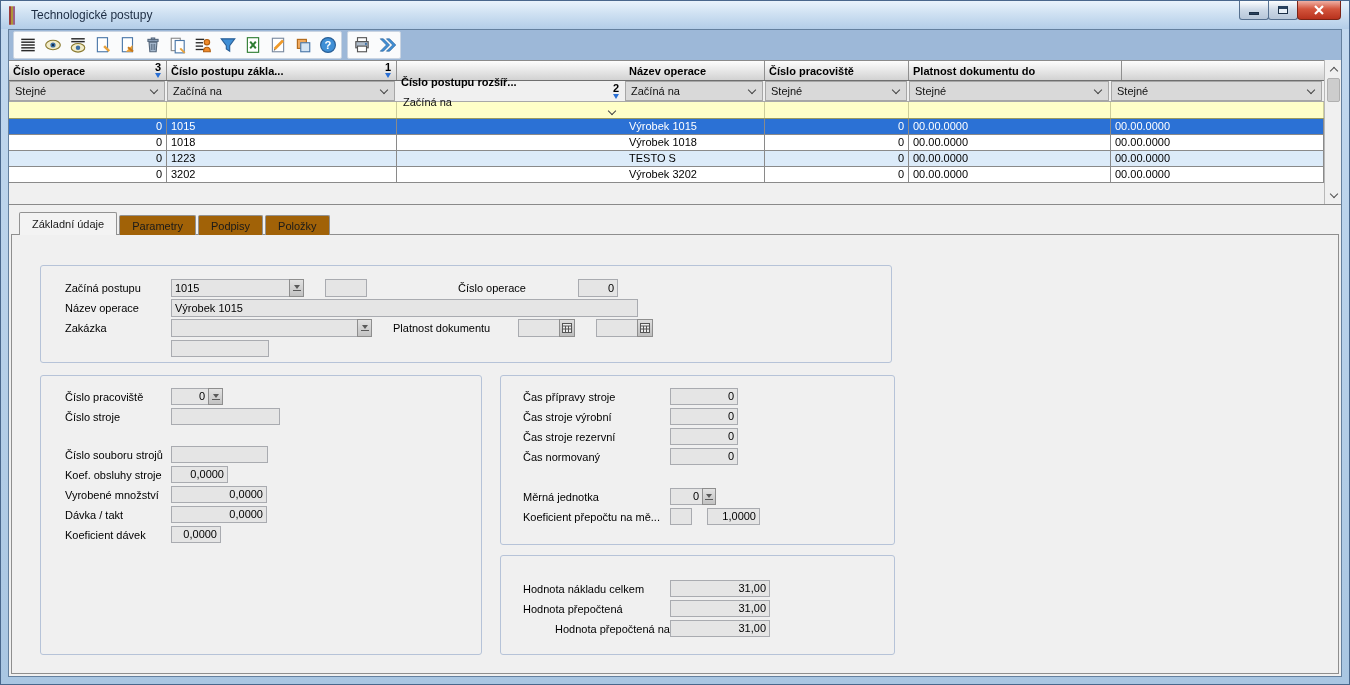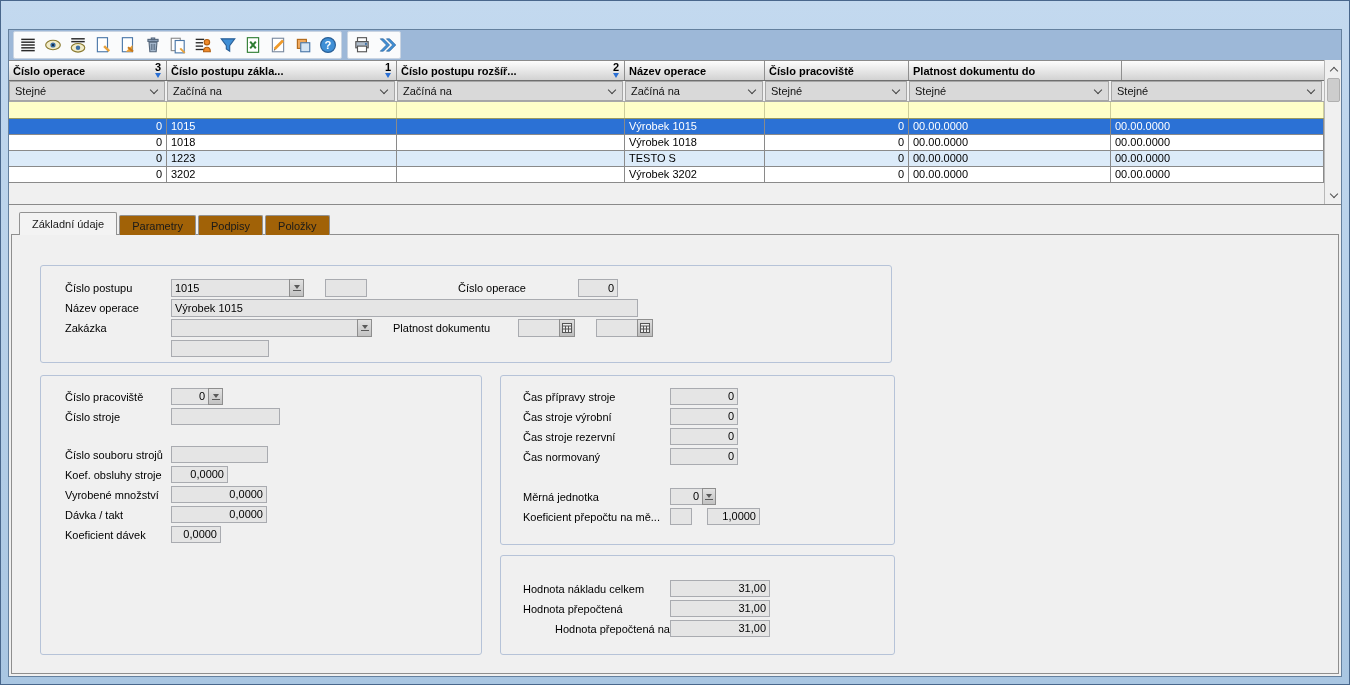--- a/index.html
+++ b/index.html
@@ -33,21 +33,21 @@
   .tbgroup { background:#fafbfc; border:1px solid #c9d4e2; border-radius:2px;
     display:flex; align-items:center; height:28px; padding:0 1px; }
   .tbgroup + .tbgroup { margin-left:5px; }
   .tbtn { width:25px; height:25px; display:flex; align-items:center; justify-content:center; }
   .tbtn svg { width:18px; height:18px; }
 
   
   .grid { position:absolute; left:0; top:30px; width:1334px; height:145px;
     display:flex; background:#f0f0f0; border-bottom:1px solid #8a8a8a; }
   .cols { width:1315px; display:flex; flex-direction:column; }
-  .c0{width:158px;} .c1{width:230px;} .c2{width:228px;} .c3{width:140px;}
+  .c0{width:158px;} .c1{width:230px;} .c2{width:228px;margin-top:21px;} .c3{width:140px;}
   .c4{width:144px;} .c5{width:202px;} .c6{width:213px;}
 
   .hrow { display:flex; height:21px; background:linear-gradient(180deg,#fdfdfd,#d2d2d2);
     border-top:1px solid #8a8a8a; border-bottom:1px solid #6f6f6f; }
   .hcell { display:flex; align-items:center; padding:0 4px; border-right:1px solid #8f8f8f;
     font-size:11px; font-weight:bold; color:#000; position:relative; }
   .sort { position:absolute; right:5px; top:1px; display:flex; flex-direction:column; align-items:center; line-height:11px; }
   .sortnum { font-size:11px; font-weight:bold; }
   .sortarrow { width:0; height:0; border-left:3px solid transparent; border-right:3px solid transparent; border-top:5px solid #2a6fd4; margin-top:0px; }
 
@@ -98,20 +98,41 @@
   .tri-dn { width:0; height:0; border-left:3px solid transparent; border-right:3px solid transparent; border-top:4px solid #5a5a5a; }
   .tri-bar { width:8px; height:1px; background:#5a5a5a; margin-top:1px; }
   .calbtn { position:absolute; background:linear-gradient(180deg,#dedede,#bdbdbd); border:1px solid #8e8e8e;
     display:flex; align-items:center; justify-content:center; }
 </style>
 </head>
 <body>
 
 <div class="window">
 
+  <div class="titlebar">
+    <span class="app-icon">
+      <span class="bar" style="background:#d05050;"></span>
+      <span class="bar" style="background:#e8c84a;"></span>
+      <span class="bar" style="background:#d080b8;"></span>
+    </span>
+    <span class="title-text">Technologické postupy</span>
+    <div class="winbtns">
+      <div class="wbtn min">
+          <div class="glyph-min"></div>
+        </div>
+      <div class="wbtn max">
+          <div class="glyph-max"></div>
+        </div>
+      <div class="wbtn close">
+        <svg width="12" height="12" viewBox="0 0 12 12">
+            <path d="M2 2 L10 10 M10 2 L2 10" stroke="#fff" stroke-width="2.2"></path>
+          </svg>
+      </div>
+    </div>
+  </div>
 
   <div class="client">
 
     <div class="toolbar-row">
       <div class="tbgroup">
         <div class="tbtn">
           <svg viewBox="0 0 16 16">
               <g stroke="#2a2a2a" stroke-width="1.3">
                 <line x1="2" y1="3" x2="14" y2="3"></line>
                 <line x1="2" y1="5.5" x2="14" y2="5.5"></line>
@@ -361,21 +382,21 @@
     <div class="tabstrip">
       <div class="tab active">Základní údaje</div>
       <div class="tab">Parametry</div>
       <div class="tab">Podpisy</div>
       <div class="tab">Položky</div>
     </div>
 
     <div class="tabpanel">
 
       <div class="group" style="left:28px; top:30px; width:852px; height:98px;">
-        <span class="lbl" style="left:24px; top:16px;">Číslo postupu</span>
+        <span class="lbl" style="left:24px; top:16px;">Začíná postupu</span>
         <span class="fld" style="left:130px; top:13px; width:119px;">1015</span>
         <span class="sbtn-drop" style="left:248px; top:13px; width:15px; height:18px;">
             <span class="tri-dn"></span>
             <span class="tri-bar"></span>
           </span>
         <span class="fld" style="left:284px; top:13px; width:42px;"></span>
         <span class="lbl" style="left:417px; top:16px;">Číslo operace</span>
         <span class="fld num" style="left:537px; top:13px; width:40px;">0</span>
 
         <span class="lbl" style="left:24px; top:36px;">Název operace</span>

